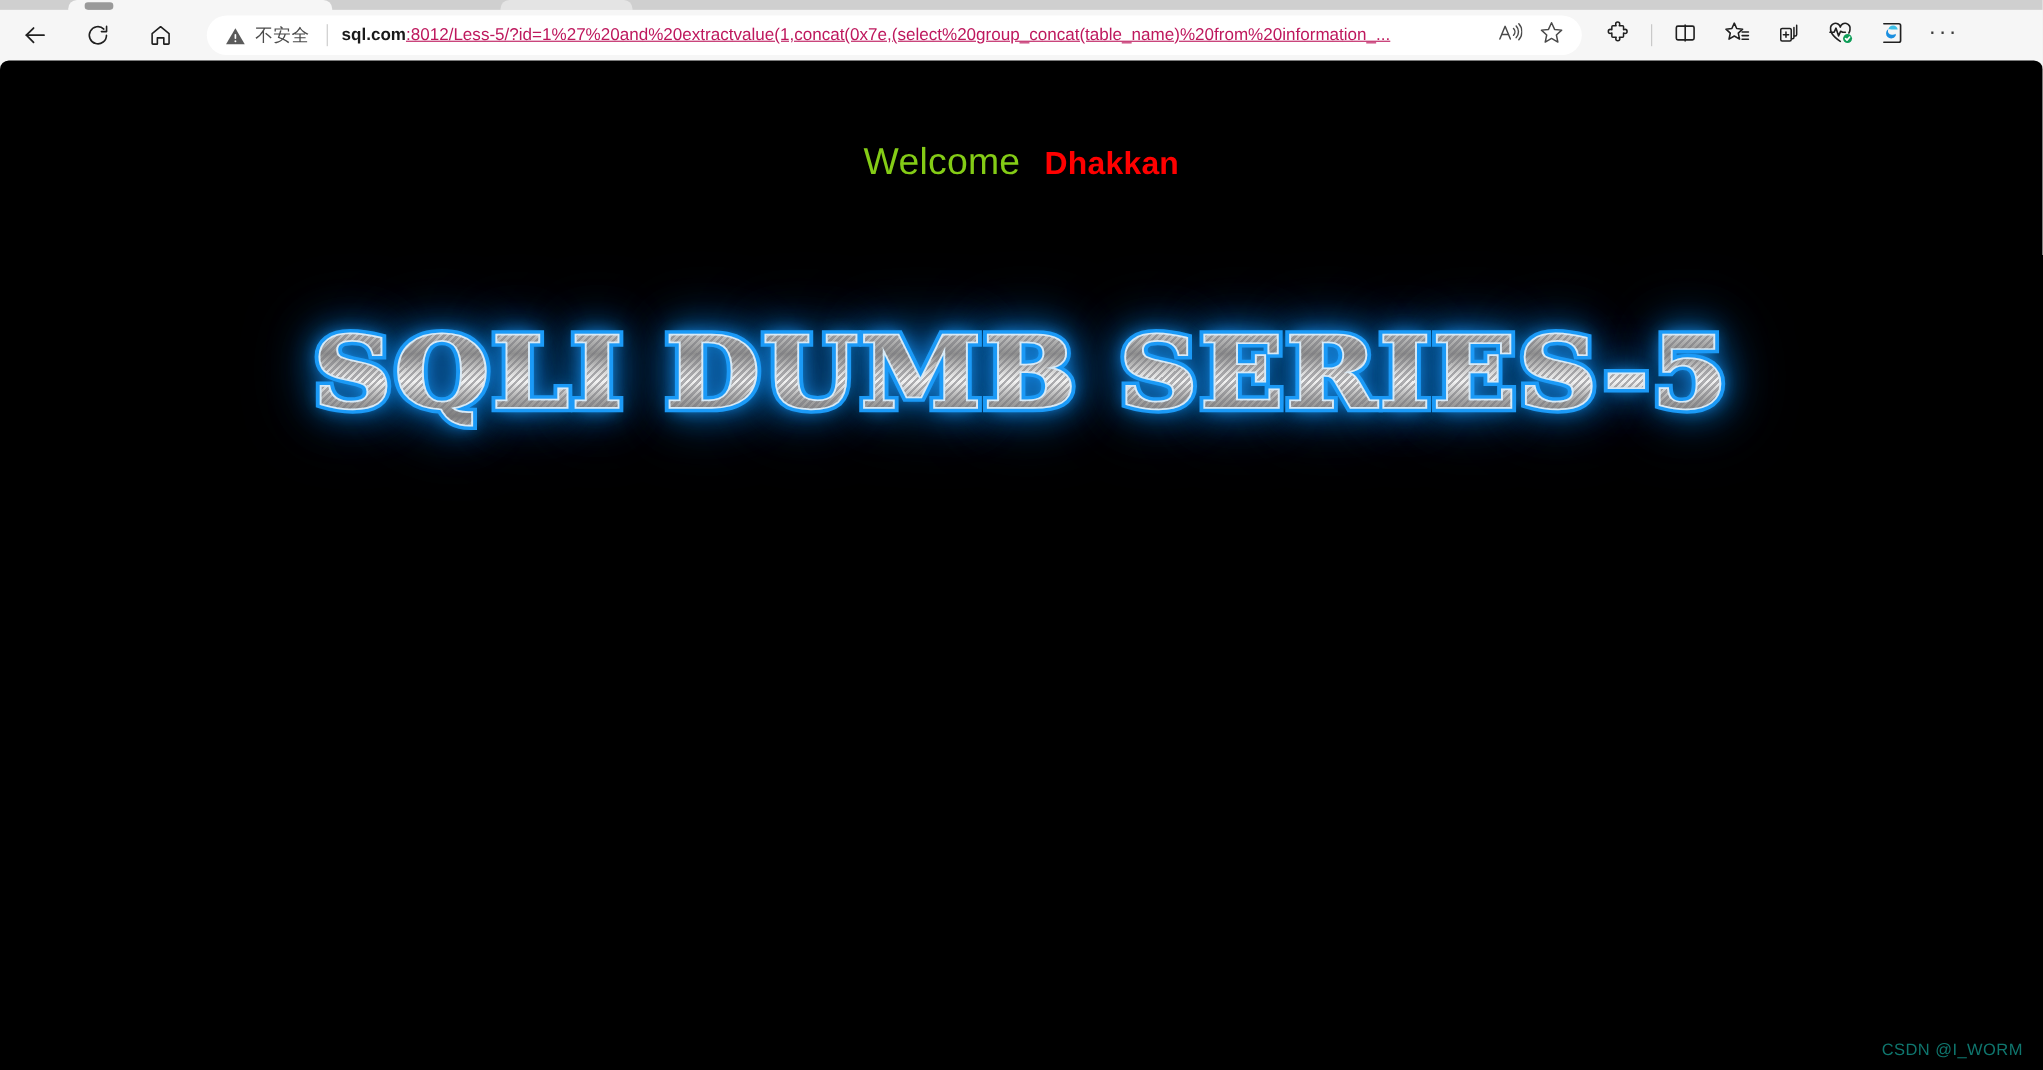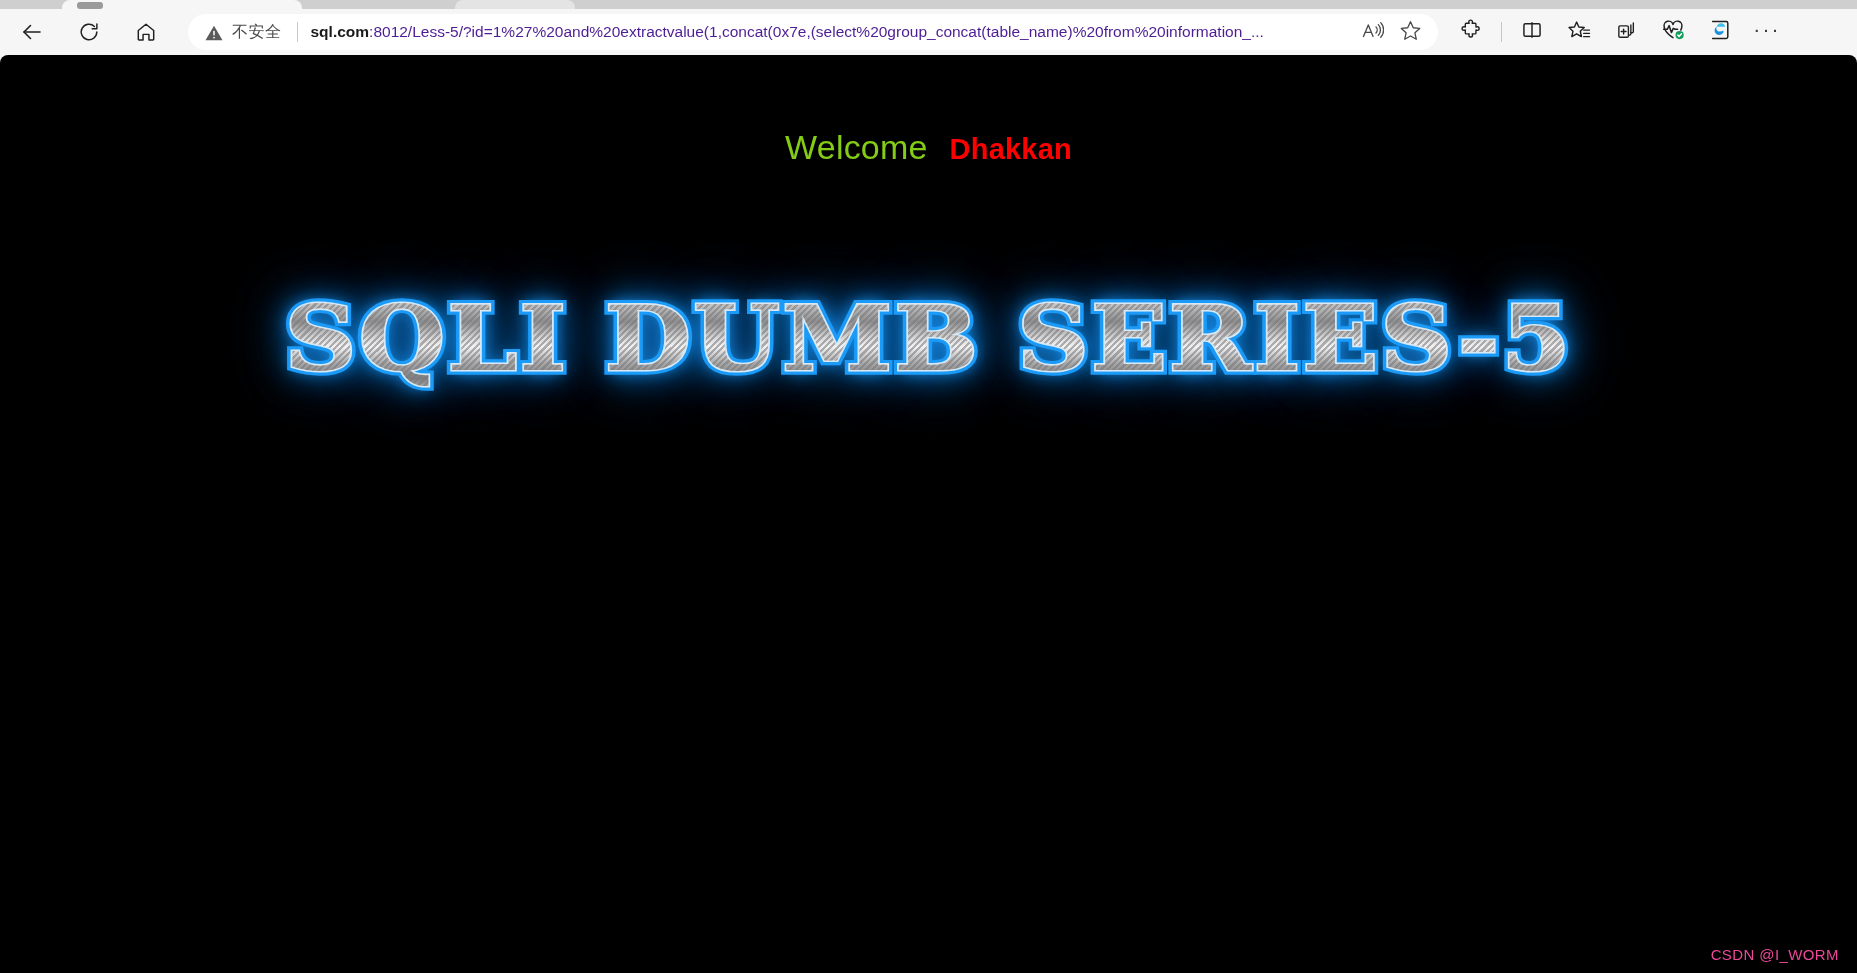--- a/index.html
+++ b/index.html
@@ -122,21 +122,21 @@
   }
   .url-wrap {
     flex: 1 1 auto;
     overflow: hidden;
     white-space: nowrap;
     font-size: 15.5px;
     line-height: 36px;
     min-width: 0;
   }
   .url-host { color: #1a1a1a; font-weight: bold; }
-  .url-rest { color: #4c1d95; }
+  .url-rest { color: #be185d; text-decoration: underline; }
 
   .omni-icon {
     width: 32px; height: 32px;
     display: flex;
     align-items: center;
     justify-content: center;
     flex: 0 0 auto;
     border-radius: 6px;
   }
   .omni-read  { margin-right: 6px; }
@@ -300,21 +300,21 @@
     color: transparent;
     white-space: nowrap;
   }
 
   
   .watermark {
     position: absolute;
     right: 18px;
     bottom: 10px;
     font-size: 15px;
-    color: #ec4899;
+    color: #0f766e;
     letter-spacing: 0.4px;
     white-space: nowrap;
   }
 </style>
 </head>
 <body>
 
 <div id="app">
 
   <div class="tabstrip">

